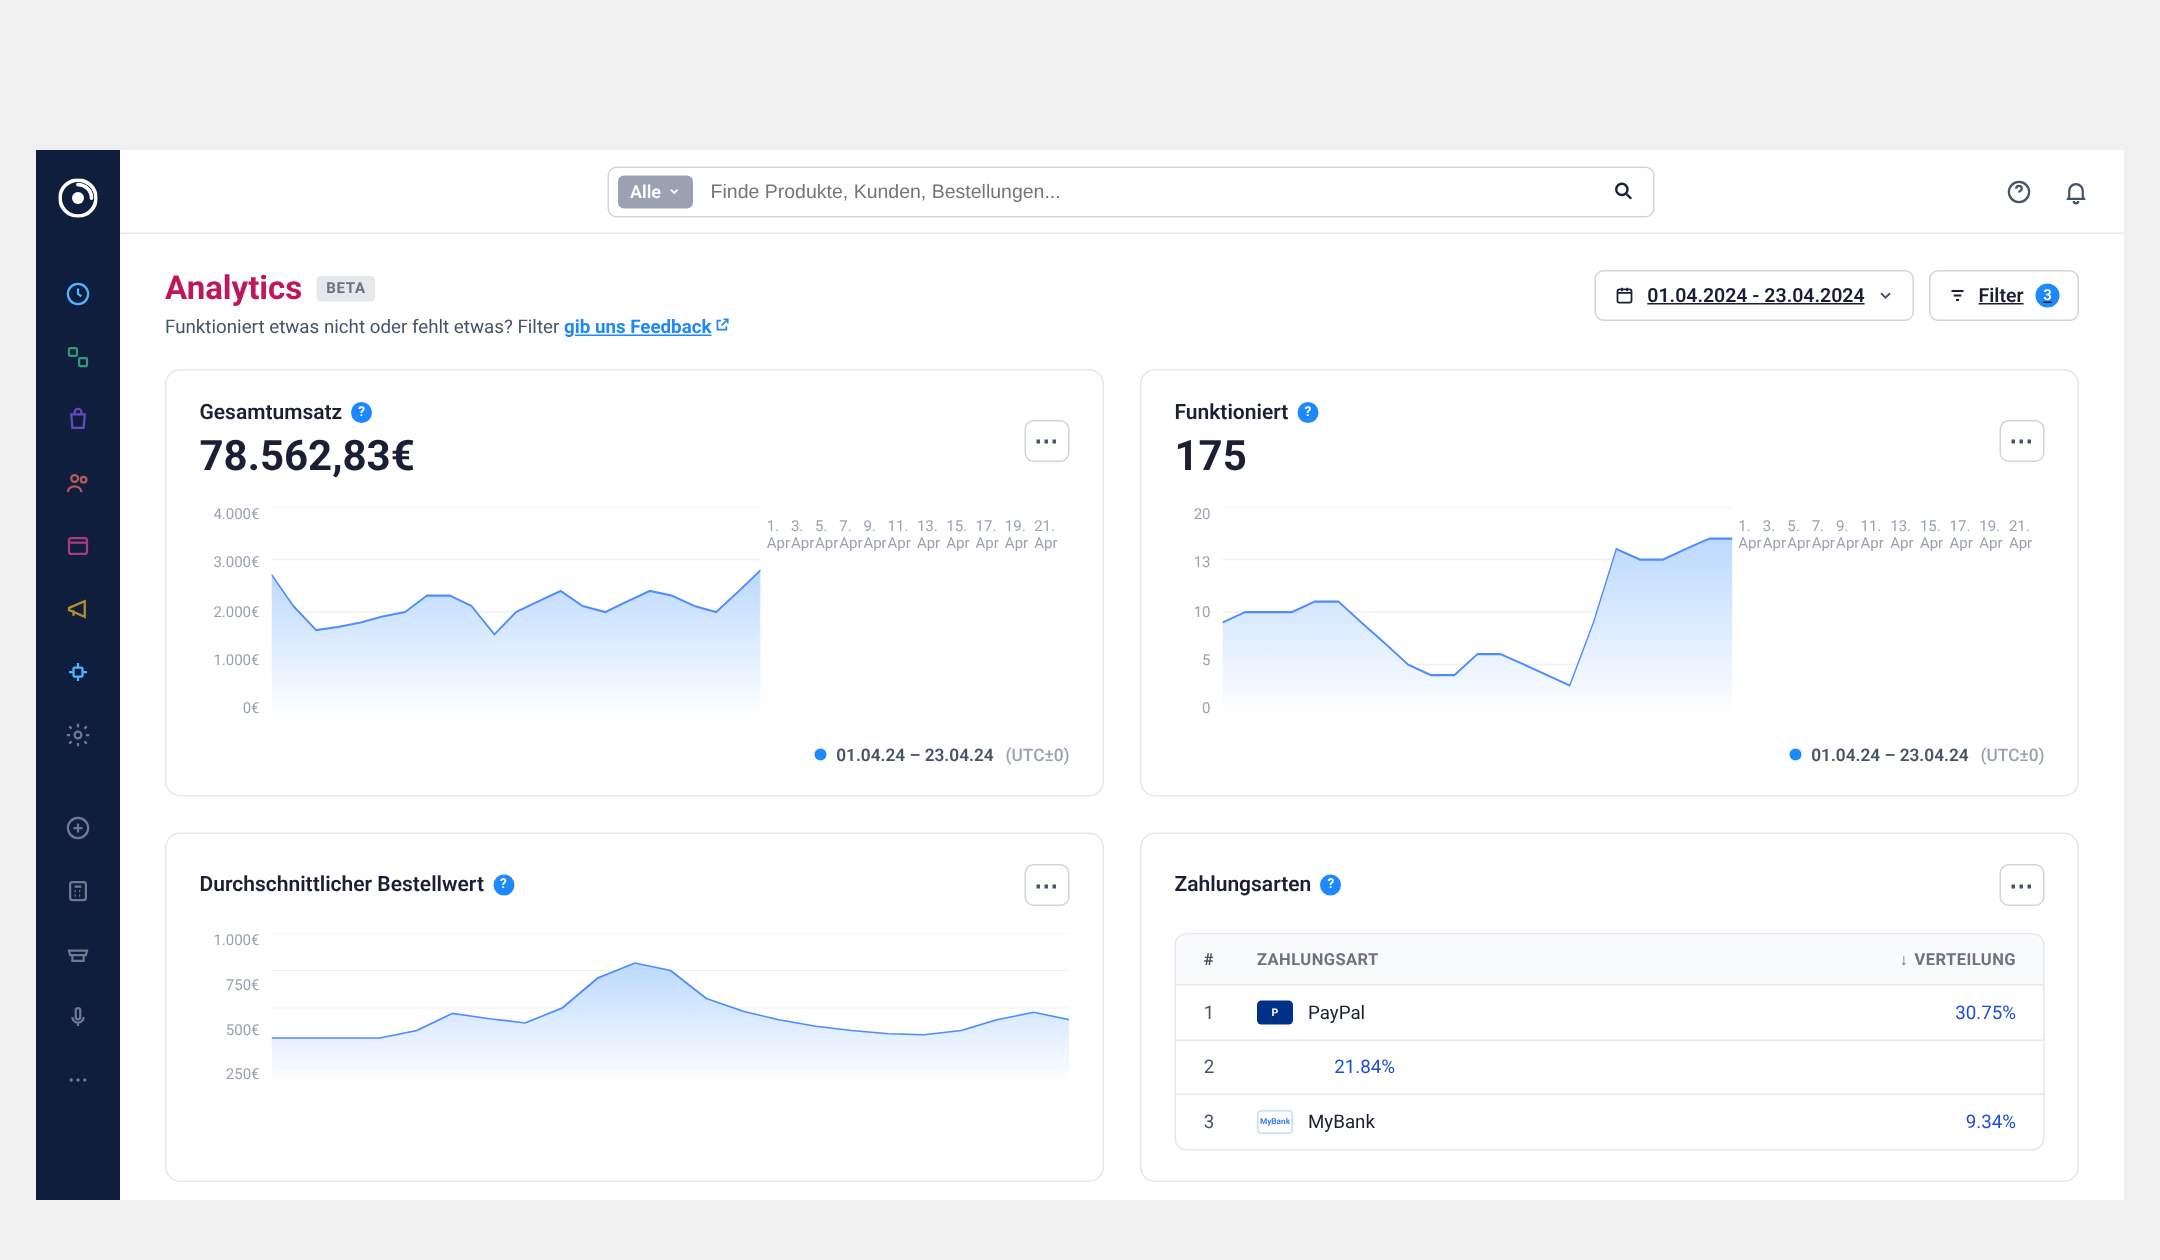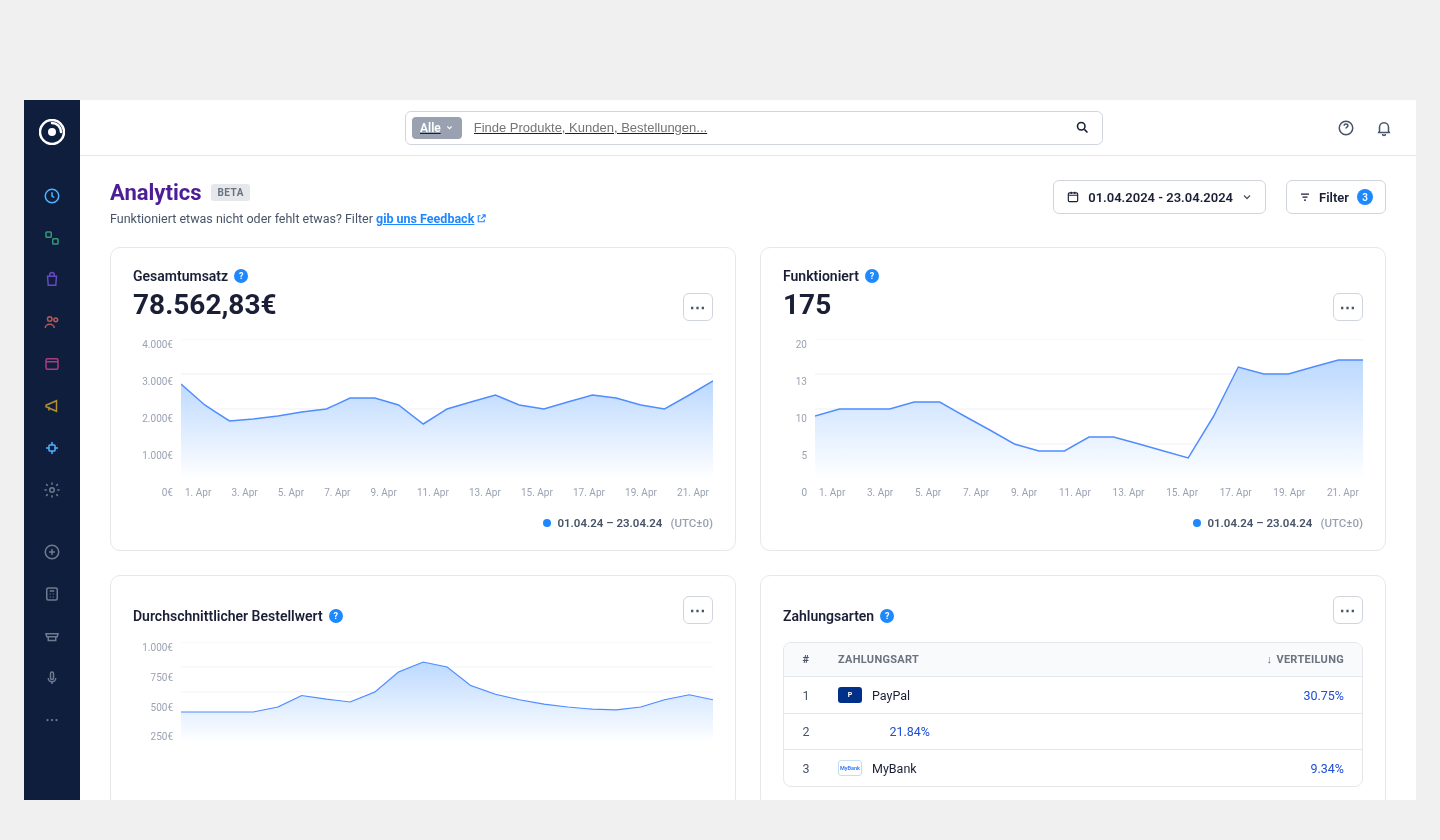--- a/index.html
+++ b/index.html
@@ -59,21 +59,20 @@
     display: flex;
     flex-direction: column;
     overflow: hidden;
   }
   .topbar {
     height: 56px;
     border-bottom: 1px solid #e5e7eb;
     display: flex;
     align-items: center;
     padding: 15px 20px;
-    text-decoration: underline;
   }
   .search-wrap {
     margin-left: 305px;
     display: flex;
     align-items: center;
     border: 1px solid #d0d5dd;
     border-radius: 6px;
     height: 34px;
     width: 698px;
     background: #fff;
@@ -134,21 +133,21 @@
     margin-bottom: 20px;
   }
   .page-title-row {
     display: flex;
     align-items: center;
     gap: 10px;
   }
   .page-title {
     font-size: 22px;
     font-weight: 700;
-    color: #4c1d95;
+    color: #be185d;
   }
   .beta-badge {
     font-size: 10px;
     font-weight: 700;
     background: #e5e7eb;
     color: #6b7280;
     padding: 3px 6px;
     border-radius: 3px;
     letter-spacing: 0.5px;
   }
@@ -162,21 +161,22 @@
     text-decoration: underline;
     font-weight: 700;
   }
   .ext-link-icon {
     display: inline-block;
     vertical-align: middle;
     margin-left: 2px;
   }
   .header-controls {
     display: flex;
-    gap: 20px;
+    gap: 10px;
+    text-decoration: underline;
   }
   .control-btn {
     border: 1px solid #d0d5dd;
     background: #fff;
     border-radius: 6px;
     height: 34px;
     padding: 0 12px;
     display: flex;
     align-items: center;
     gap: 8px;
@@ -205,21 +205,21 @@
   }
   .card {
     border: 1px solid #e5e7eb;
     border-radius: 10px;
     background: #fff;
     padding: 20px 22px;
   }
   .card-header {
     display: flex;
     justify-content: space-between;
-    align-items: flex-end;
+    align-items: center;
   }
   .card-title-row {
     display: flex;
     align-items: center;
     gap: 6px;
     font-size: 14px;
     font-weight: 600;
     color: #1a1f36;
   }
   .info-dot {
@@ -264,21 +264,21 @@
     flex-direction: column;
     justify-content: space-between;
     font-size: 10px;
     color: #9aa2b1;
     text-align: right;
     width: 40px;
   }
   .plot-wrap {
     flex: 1;
     display: flex;
-    flex-direction: column;
+    flex-direction: row;
   }
   .plot {
     height: 140px;
     width: 100%;
     position: relative;
   }
   .plot svg { width: 100%; height: 100%; }
   .x-axis {
     display: flex;
     justify-content: space-between;

